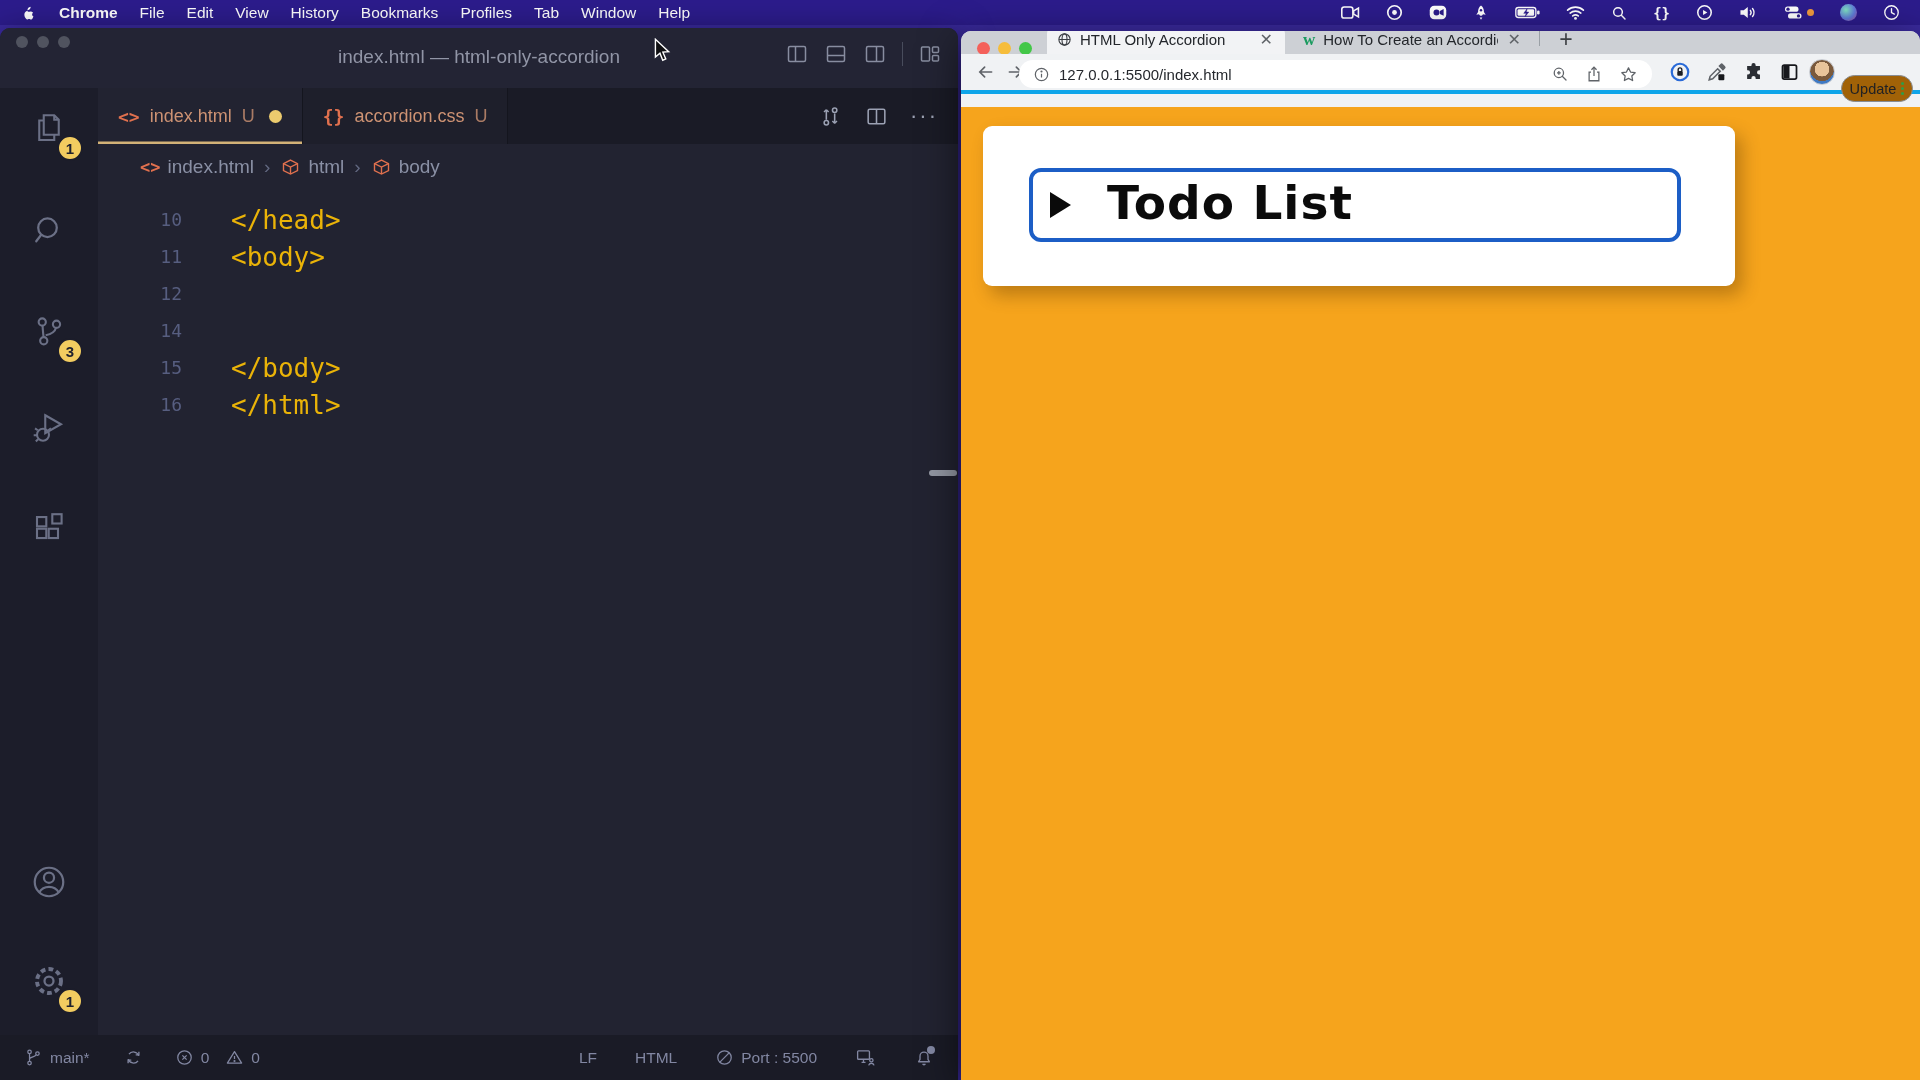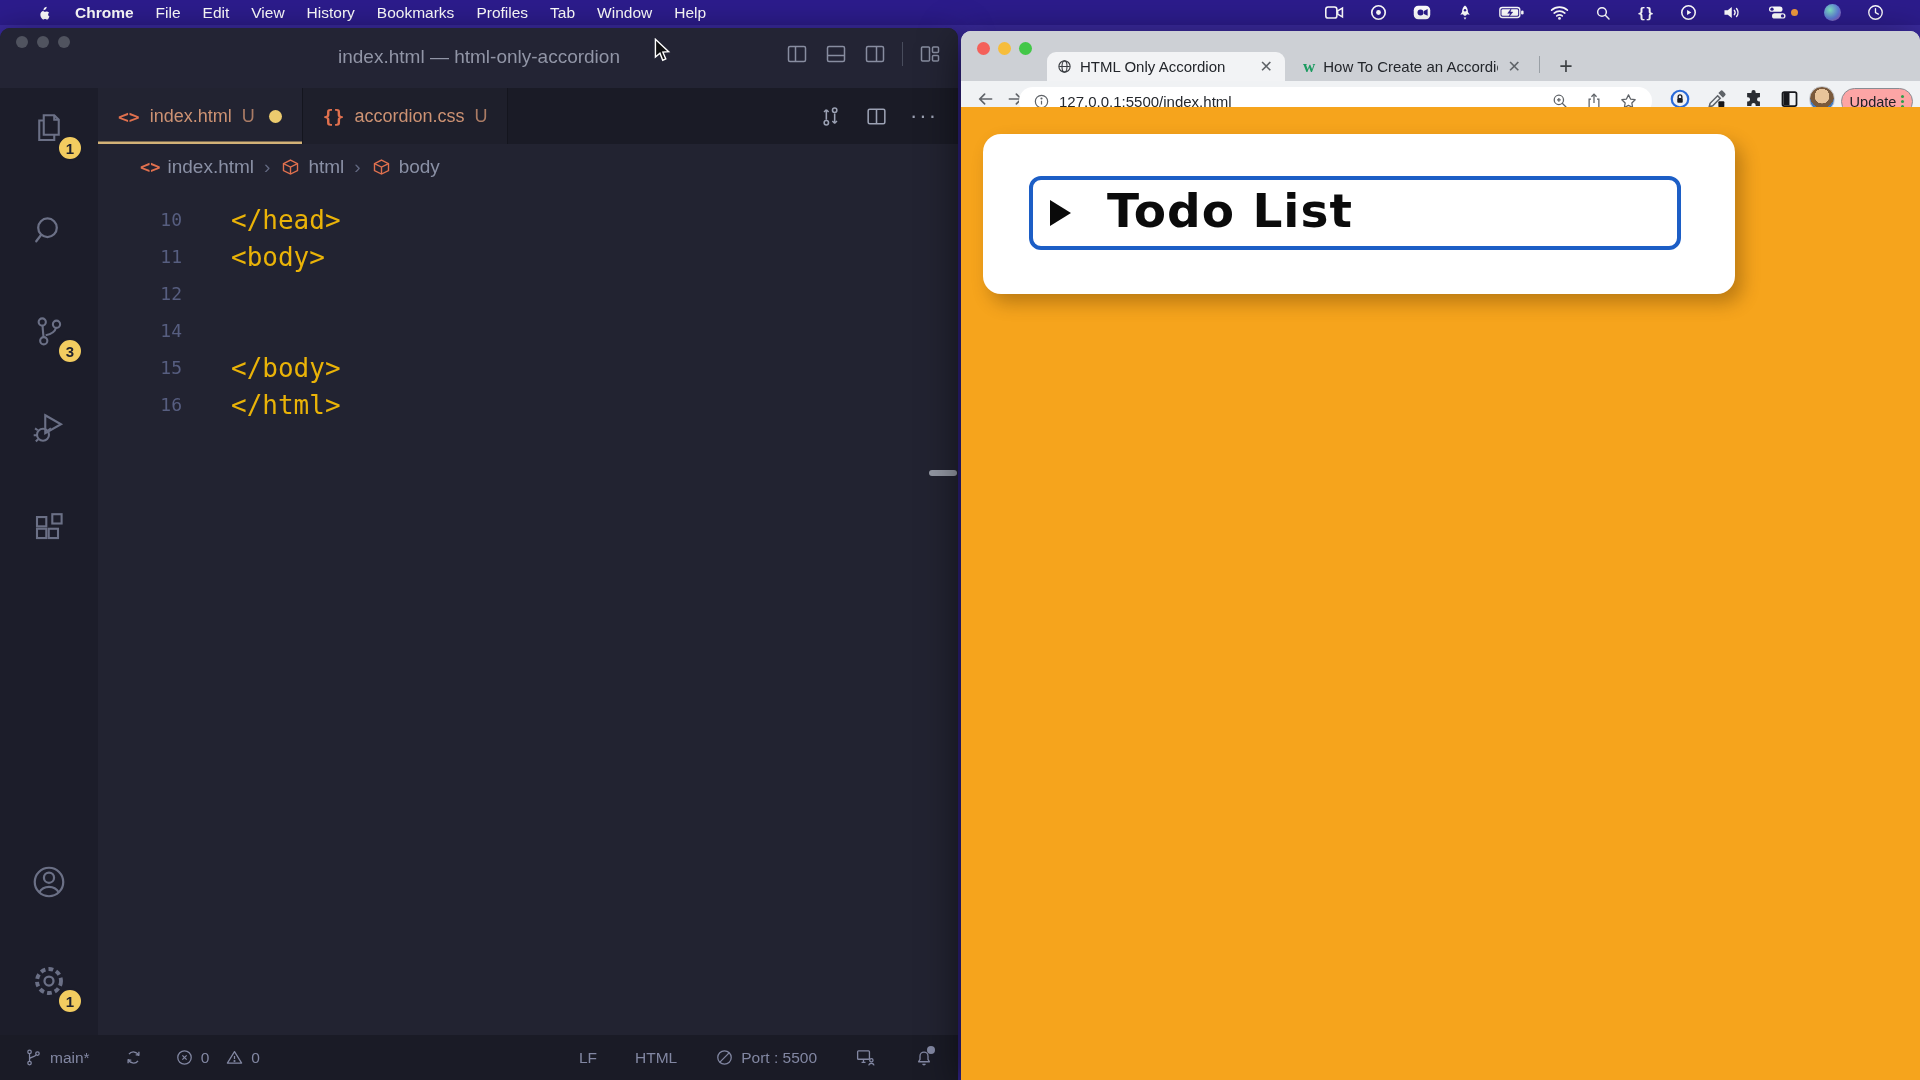--- a/index.html
+++ b/index.html
@@ -4,21 +4,21 @@
 <style>
   * { margin:0; padding:0; box-sizing:border-box; }
   html,body { width:1920px; height:1080px; overflow:hidden; }
   body { background:#3A2A9E; font-family:"Liberation Sans",sans-serif; }
   .stage { position:relative; width:1920px; height:1080px; }
   svg { display:block; }
 
   
   .menubar { position:absolute; left:0; top:0; width:1920px; height:25px;
     background:#2C1C8C; color:#fff; display:flex; align-items:center;
-    padding:0 30px; font-size:15.5px; }
+    padding:0 14px; font-size:15.5px; }
   .menu-item { padding:0 11px; white-space:nowrap; }
   .menu-item.bold { font-weight:bold; }
   .apple { padding:0 12px 0 6px; display:flex; align-items:center; }
   .mb-status { margin-left:auto; display:flex; align-items:center; gap:26px; padding-right:6px; }
   .mb-ic { color:#fff; display:flex; align-items:center; }
   .siri-dot { width:17px; height:17px; border-radius:50%;
     background:radial-gradient(circle at 35% 35%, #7ee0c0, #5f7bd8 55%, #a0459b); }
   .toggle-orange { width:7px; height:7px; border-radius:50%; background:#F09A3E; margin-left:3px; }
 
   
@@ -73,21 +73,21 @@
     padding:0 24px; }
   .sb-item { display:flex; align-items:center; gap:7px; white-space:nowrap; }
   .sb-right { margin-left:auto; display:flex; align-items:center; gap:38px; }
   .bell-wrap { position:relative; }
   .bell-dot { position:absolute; right:-1px; top:-2px; width:8px; height:8px; border-radius:50%; background:#8287A2; }
 
   
   .chrome { position:absolute; left:961px; top:31px; width:959px; height:1049px;
     border-radius:10px 10px 0 0; overflow:hidden; box-shadow:0 8px 40px rgba(0,0,0,.55);
     background:#F0F2F4; }
-  .c-tabstrip { position:relative; height:50px; background:#CDD0D5; }
+  .c-tabstrip { position:relative; height:23px; background:#CDD0D5; }
   .c-lights { position:absolute; left:16px; top:11px; display:flex; gap:8px; }
   .c-lights span { width:13px; height:13px; border-radius:50%; }
   .cl-red { background:#F4605A; } .cl-yel { background:#F6BD3B; } .cl-grn { background:#43C748; }
   .c-tab { position:absolute; bottom:0; height:29px; display:flex; align-items:center;
     padding:0 10px; gap:8px; font-size:15px; color:#23262B; border-radius:9px 9px 0 0; }
   .c-tab.active { background:#F2F3F5; }
   .c-tab .title { flex:1; overflow:hidden; white-space:nowrap; }
   .c-close { color:#5F6368; font-size:16px; line-height:1; padding:0 2px; }
   .wikihow-w { color:#1C9B60; font-weight:bold; font-size:17px; font-family:"Liberation Serif",serif; }
   .c-tab-sep { position:absolute; left:578px; bottom:8px; width:1px; height:17px; background:#9AA0A6; }
@@ -96,29 +96,29 @@
 
   .c-toolbar { position:relative; height:40px; background:#F0F2F4; border-bottom:4px solid #0ea5e9; }
   .tb { position:absolute; top:50%; transform:translateY(-50%); color:#5F6368; }
   .omnibox { position:absolute; left:58px; right:268px; top:6px; height:28px;
     background:#fff; border-radius:14px; display:flex; align-items:center;
     padding:0 14px; gap:9px; }
   .url { font-size:15px; color:#25282D; flex:1; }
   .omni-right { display:flex; align-items:center; gap:16px; color:#5F6368; }
   .avatar { width:26px; height:26px; border-radius:50%;
     background:radial-gradient(circle at 50% 38%, #e8c49a 0 38%, #7a5a3c 39% 62%, #3f7ac4 63%); border:1px solid #c9ccd1; }
-  .update-btn { position:absolute; left:880px; top:7px; width:72px; height:27px;
+  .update-btn { position:absolute; left:880px; top:21px; width:72px; height:27px;
     border:1.5px solid #888D94; border-radius:14px; display:flex; align-items:center;
-    justify-content:center; gap:5px; font-size:14.5px; color:#202124; background:#fca5a5; }
+    justify-content:center; gap:5px; font-size:14.5px; color:#202124; background:#a16207; }
   .gdots { display:flex; flex-direction:column; gap:2px; }
   .gdots i { width:3px; height:3px; border-radius:50%; background:#2E9E49; }
 
   .c-content { position:absolute; top:76px; bottom:0; left:0; right:0; background:#F6A41C; }
-  .card { position:absolute; left:22px; top:27px; width:752px; height:160px;
-    background:#fff; border-radius:18px; box-shadow:7px 9px 18px rgba(70,40,0,.33); }
+  .card { position:absolute; left:22px; top:19px; width:752px; height:160px;
+    background:#fff; border-radius:9px; box-shadow:7px 9px 18px rgba(70,40,0,.33); }
   .accordion { position:absolute; left:46px; top:42px; width:652px; height:74px;
     background:#fff; border:4.5px solid #1C5EC6; border-radius:12px;
     display:flex; align-items:center; padding-left:17px; }
   .acc-marker { width:0; height:0; border-left:21px solid #0A0A0A;
     border-top:13px solid transparent; border-bottom:13px solid transparent; margin-right:36px; }
   .acc-title { font-family:"DejaVu Sans",sans-serif; font-weight:bold; font-size:47px;
     color:#0B0B0B; letter-spacing:1px; transform:translateY(-3px); }
 
   .cursor { position:absolute; left:652px; top:38px; z-index:50; }
 </style>

